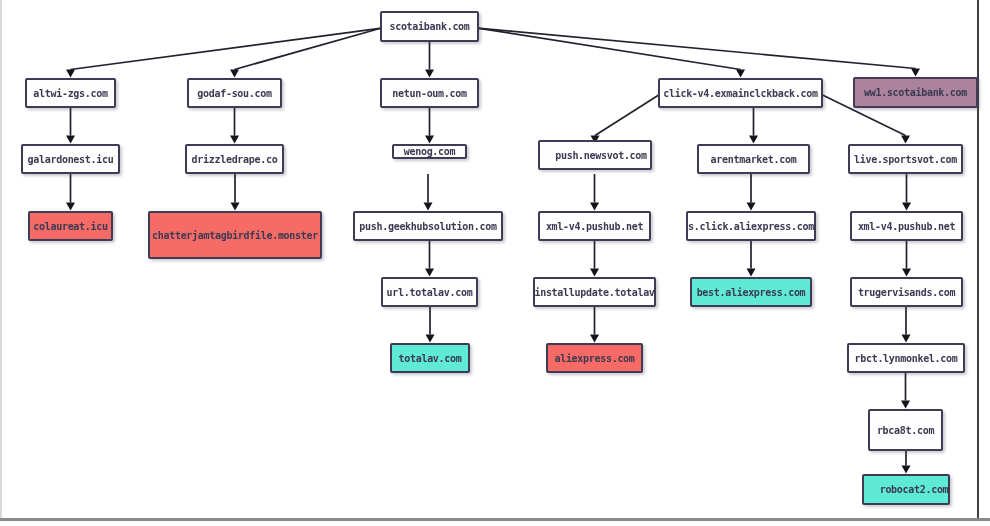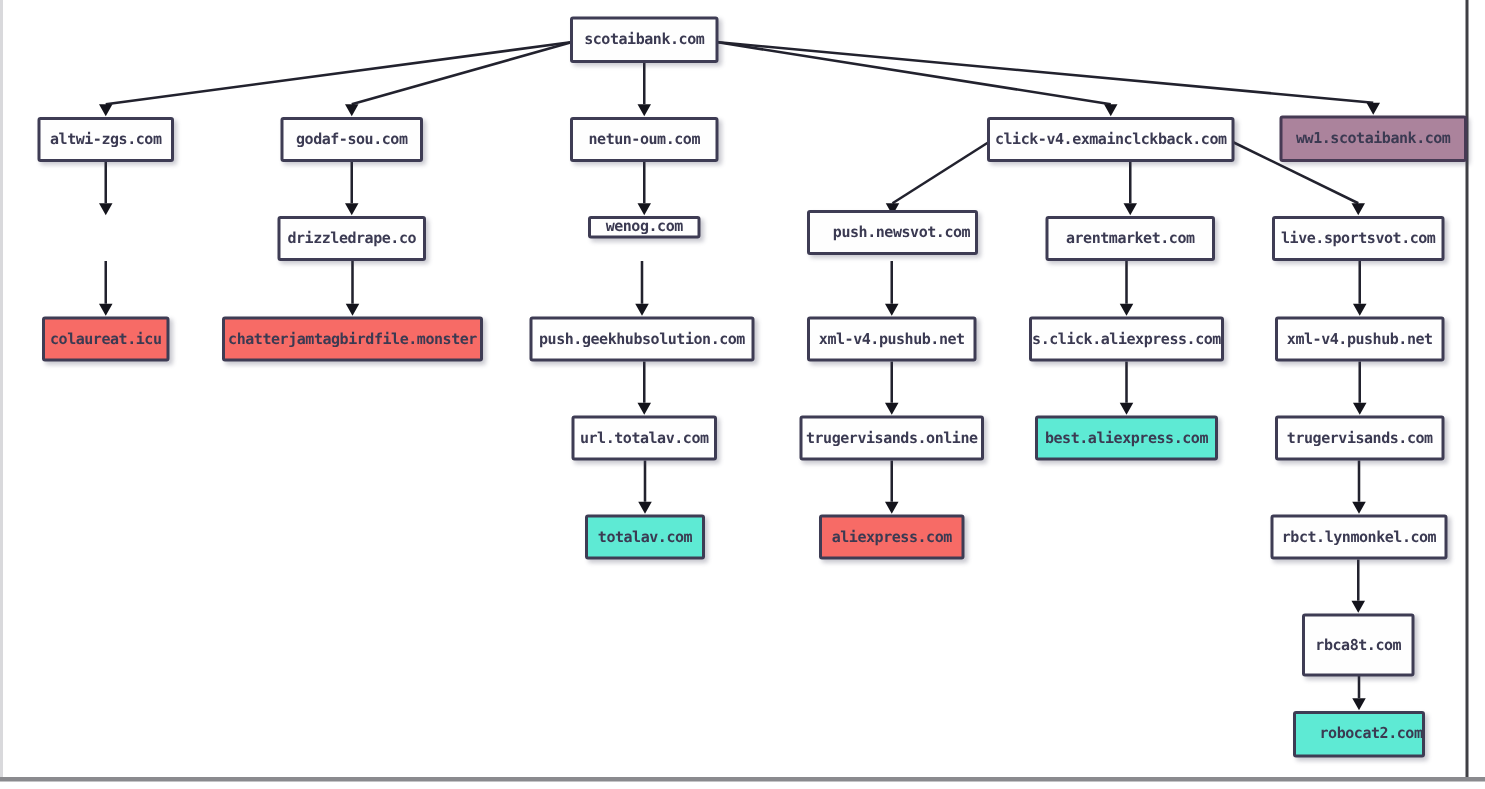--- a/index.html
+++ b/index.html
@@ -106,58 +106,61 @@
     </div>
     <div class="node" style="left: 380px; top: 78px; width: 99px; height: 30px;">
       <span class="node-label">netun-oum.com</span>
     </div>
     <div class="node" style="left: 658px; top: 78px; width: 165px; height: 30px;">
       <span class="node-label">click-v4.exmainclckback.com</span>
     </div>
     <div class="node purple" style="left: 853px; top: 77px; width: 125px; height: 31px;">
       <span class="node-label">ww1.scotaibank.com</span>
     </div>
+    <div class="node" style="left: 21px; top: 144px; width: 99px; height: 30px;">
+      <span class="node-label">galardonest.icu</span>
+    </div>
     <div class="node" style="left: 185px; top: 144px; width: 99px; height: 30px;">
       <span class="node-label">drizzledrape.co</span>
     </div>
     <div class="node" style="left: 392px; top: 144px; width: 75px; height: 15px;">
       <span class="node-label">wenog.com</span>
     </div>
     <div class="node" style="left: 538px; top: 140px; width: 114px; height: 30px; padding-left: 12px;">
       <span class="node-label">push.newsvot.com</span>
     </div>
     <div class="node" style="left: 697px; top: 144px; width: 113px; height: 30px;">
       <span class="node-label">arentmarket.com</span>
     </div>
     <div class="node" style="left: 848px; top: 144px; width: 115px; height: 30px;">
       <span class="node-label">live.sportsvot.com</span>
     </div>
     <div class="node red" style="left: 28px; top: 211px; width: 85px; height: 30px;">
       <span class="node-label">colaureat.icu</span>
     </div>
-    <div class="node red" style="left: 148px; top: 211px; width: 174px; height: 30px;">
+    <div class="node red" style="left: 148px; top: 211px; width: 174px; height: 48px;">
       <span class="node-label">chatterjamtagbirdfile.monster</span>
     </div>
     <div class="node" style="left: 353px; top: 211px; width: 150px; height: 30px;">
       <span class="node-label">push.geekhubsolution.com</span>
     </div>
     <div class="node" style="left: 538px; top: 211px; width: 113px; height: 30px;">
       <span class="node-label">xml-v4.pushub.net</span>
     </div>
     <div class="node" style="left: 686px; top: 211px; width: 130px; height: 30px;">
       <span class="node-label">s.click.aliexpress.com</span>
     </div>
     <div class="node" style="left: 850px; top: 211px; width: 113px; height: 30px;">
       <span class="node-label">xml-v4.pushub.net</span>
     </div>
     <div class="node" style="left: 381px; top: 277px; width: 97px; height: 30px;">
       <span class="node-label">url.totalav.com</span>
     </div>
     <div class="node" style="left: 533px; top: 277px; width: 123px; height: 30px;">
-      <span class="node-label">trugervisands.online</span>
+      <span class="node-label">installupdate.totalav</span>
     </div>
     <div class="node yellow" style="left: 690px; top: 277px; width: 122px; height: 30px;">
       <span class="node-label">best.aliexpress.com</span>
     </div>
     <div class="node" style="left: 850px; top: 277px; width: 113px; height: 30px;">
       <span class="node-label">trugervisands.com</span>
     </div>
     <div class="node yellow" style="left: 390px; top: 343px; width: 80px; height: 30px;">
       <span class="node-label">totalav.com</span>
     </div>

